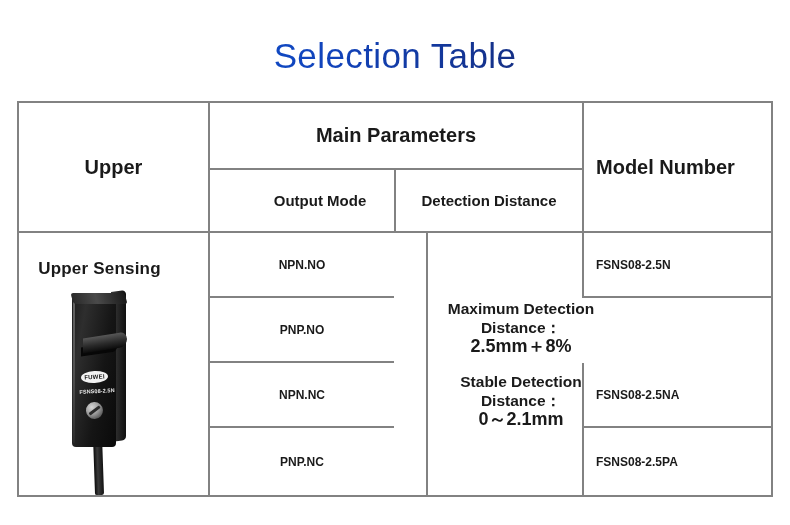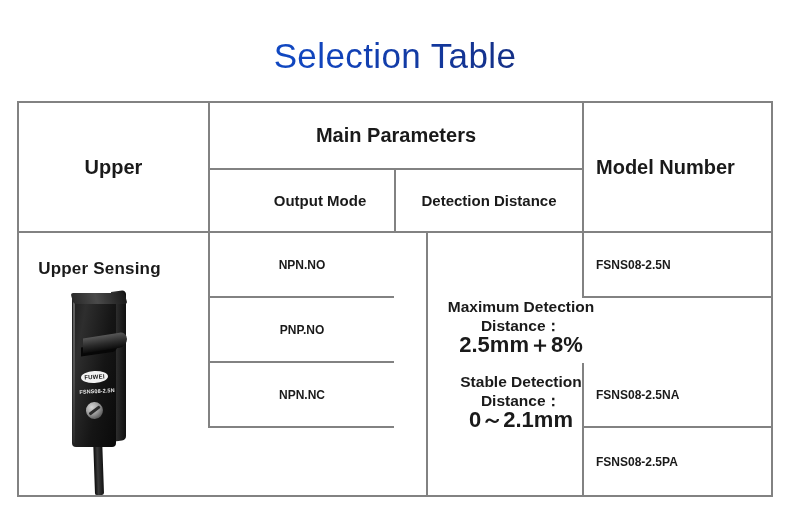--- a/index.html
+++ b/index.html
@@ -96,21 +96,21 @@
   }
 
   
   .dd-text {
     font-size: 15.5px;
     font-weight: bold;
     line-height: 19px;
     padding: 0 6px;
   }
   .dd-gap { display: block; height: 16px; }
-  .dd-val { font-size: 22px; }
+  .dd-val { font-size: 18px; }
 
   
   .sensor {
     position: relative;
     width: 110px;
     height: 205px;
     margin-top: 8px;
   }
   
   .sensor-cable {
@@ -273,20 +273,21 @@
       <div class="sensor-slot"></div>
       <div class="sensor-badge">FUWEI</div>
       <div class="sensor-model">FSNS08-2.5N</div>
       <div class="sensor-dial"></div>
     </div>
   </div>
 
   <div class="cell body-txt bl bb om-cell r0">NPN.NO</div>
   <div class="cell body-txt bl bb om-cell r2">NPN.NC</div>
   <div class="cell body-txt bl bb om-cell r1">PNP.NO</div>
+  <div class="cell body-txt bl om-cell r3">PNP.NC</div>
 
   <div class="cell bl" id="cell-detect-dist-b">
     <div class="dd-text">
       <span>Maximum Detection</span><br>
       <span>Distance：</span><br>
       <span class="dd-val">2.5mm＋8%</span>
       <span class="dd-gap"></span>
       <span>Stable Detection</span><br>
       <span>Distance：</span><br>
       <span class="dd-val">0～2.1mm</span>

